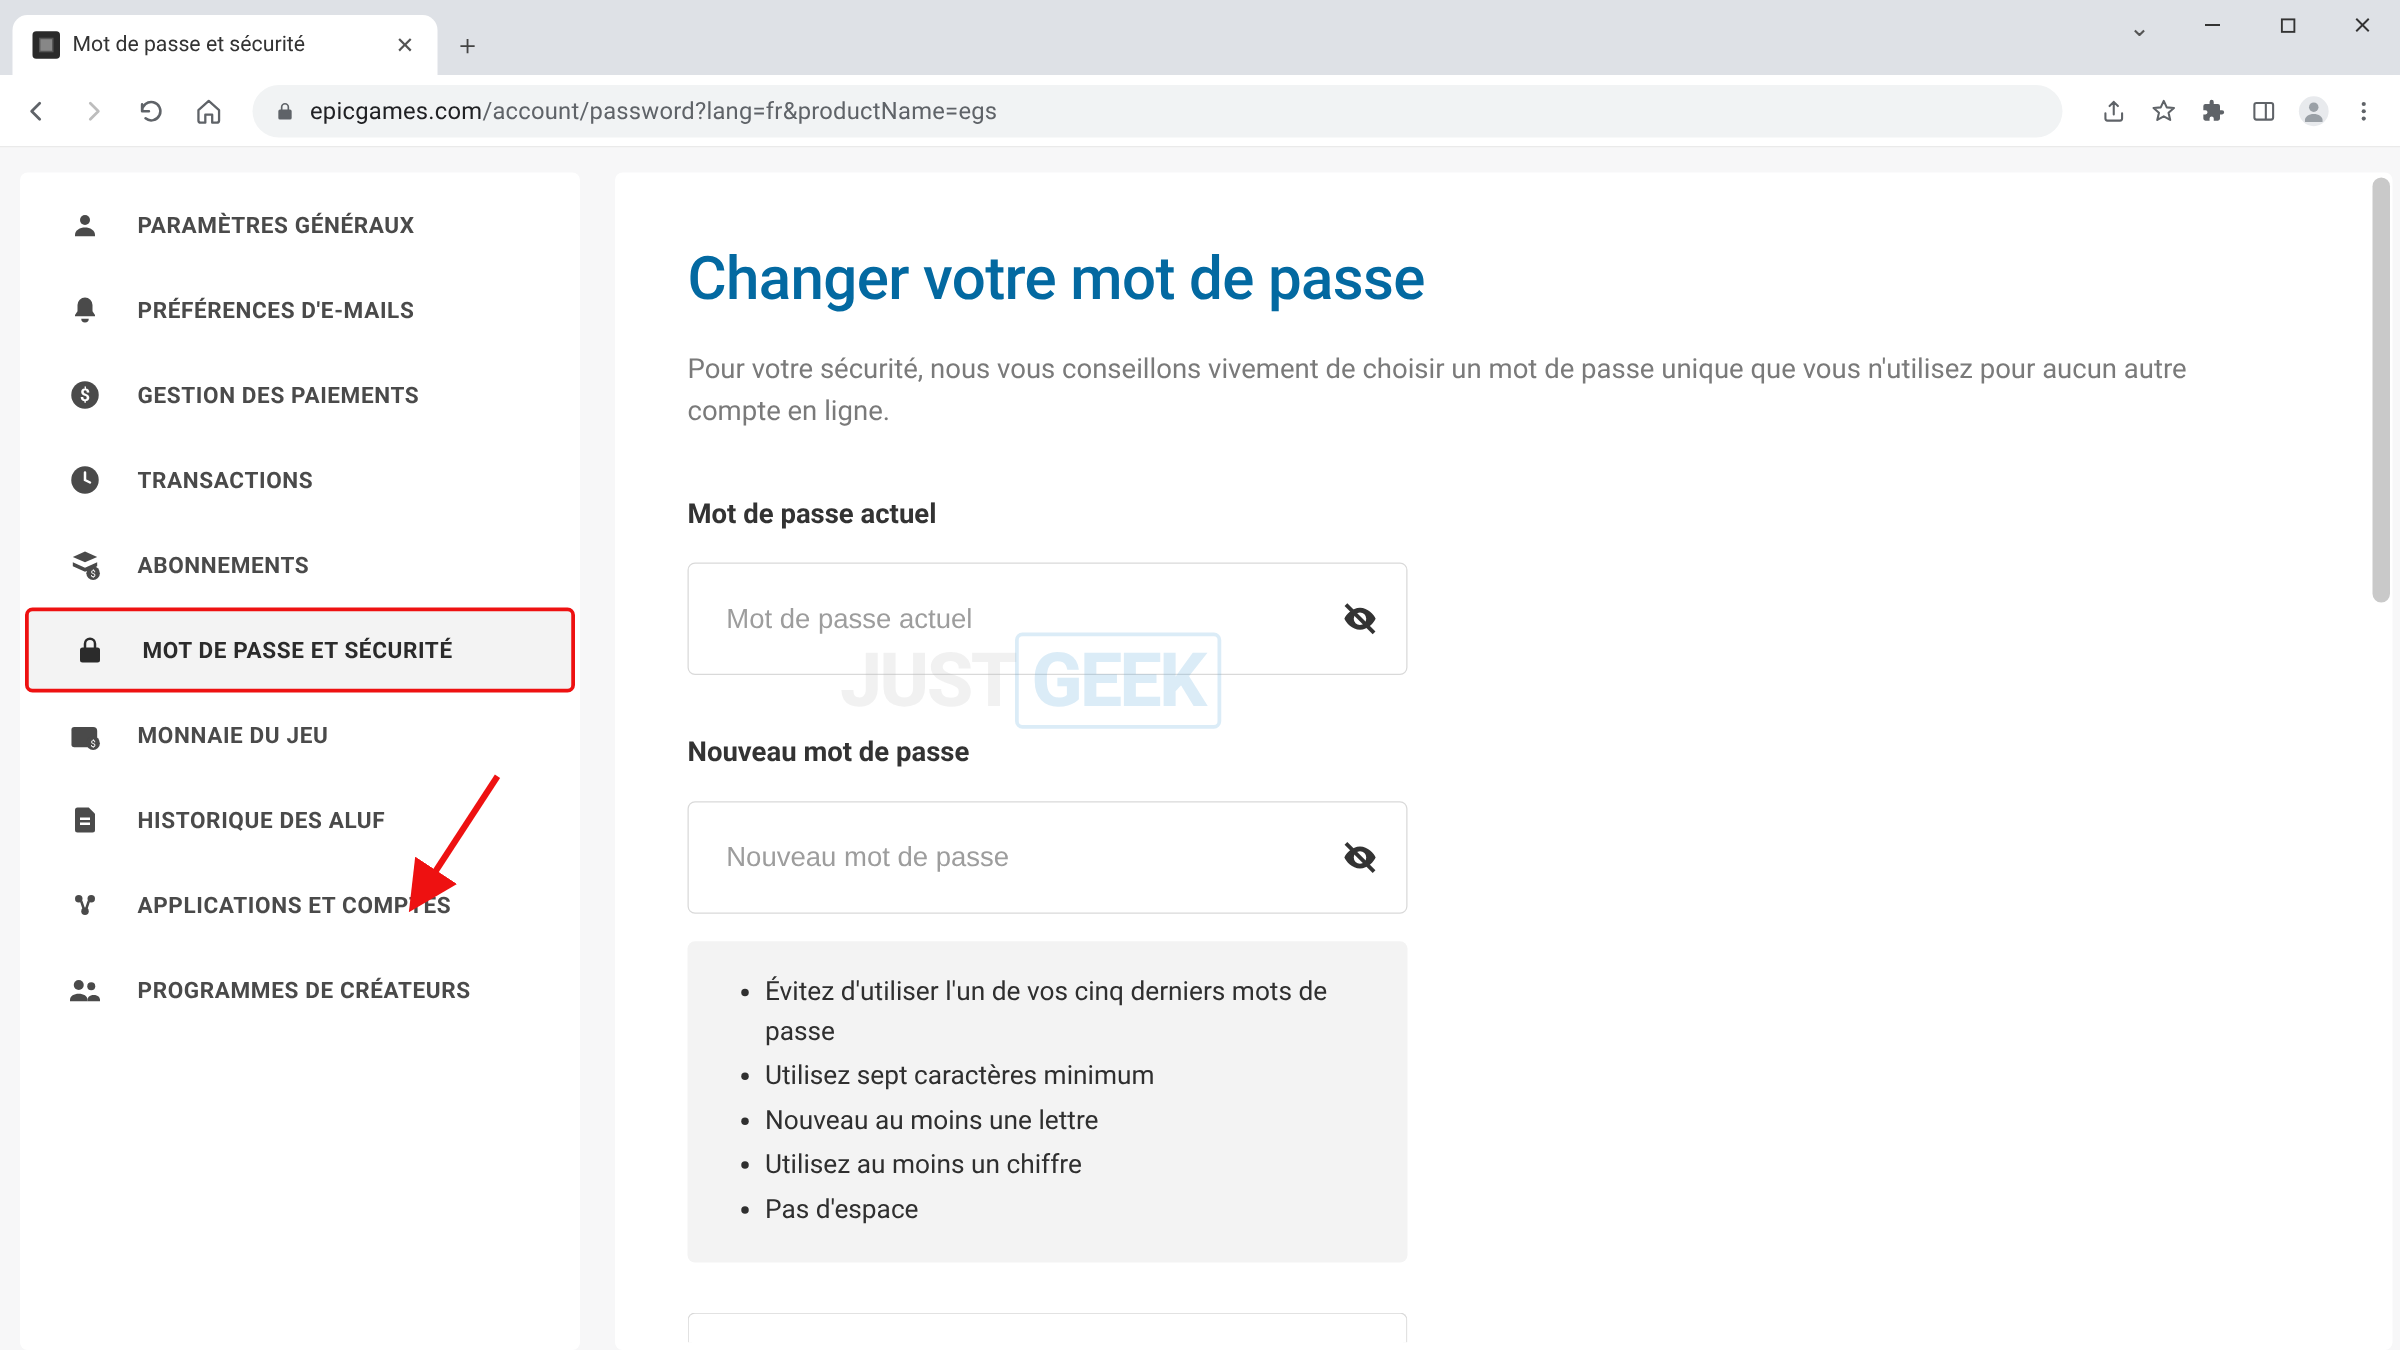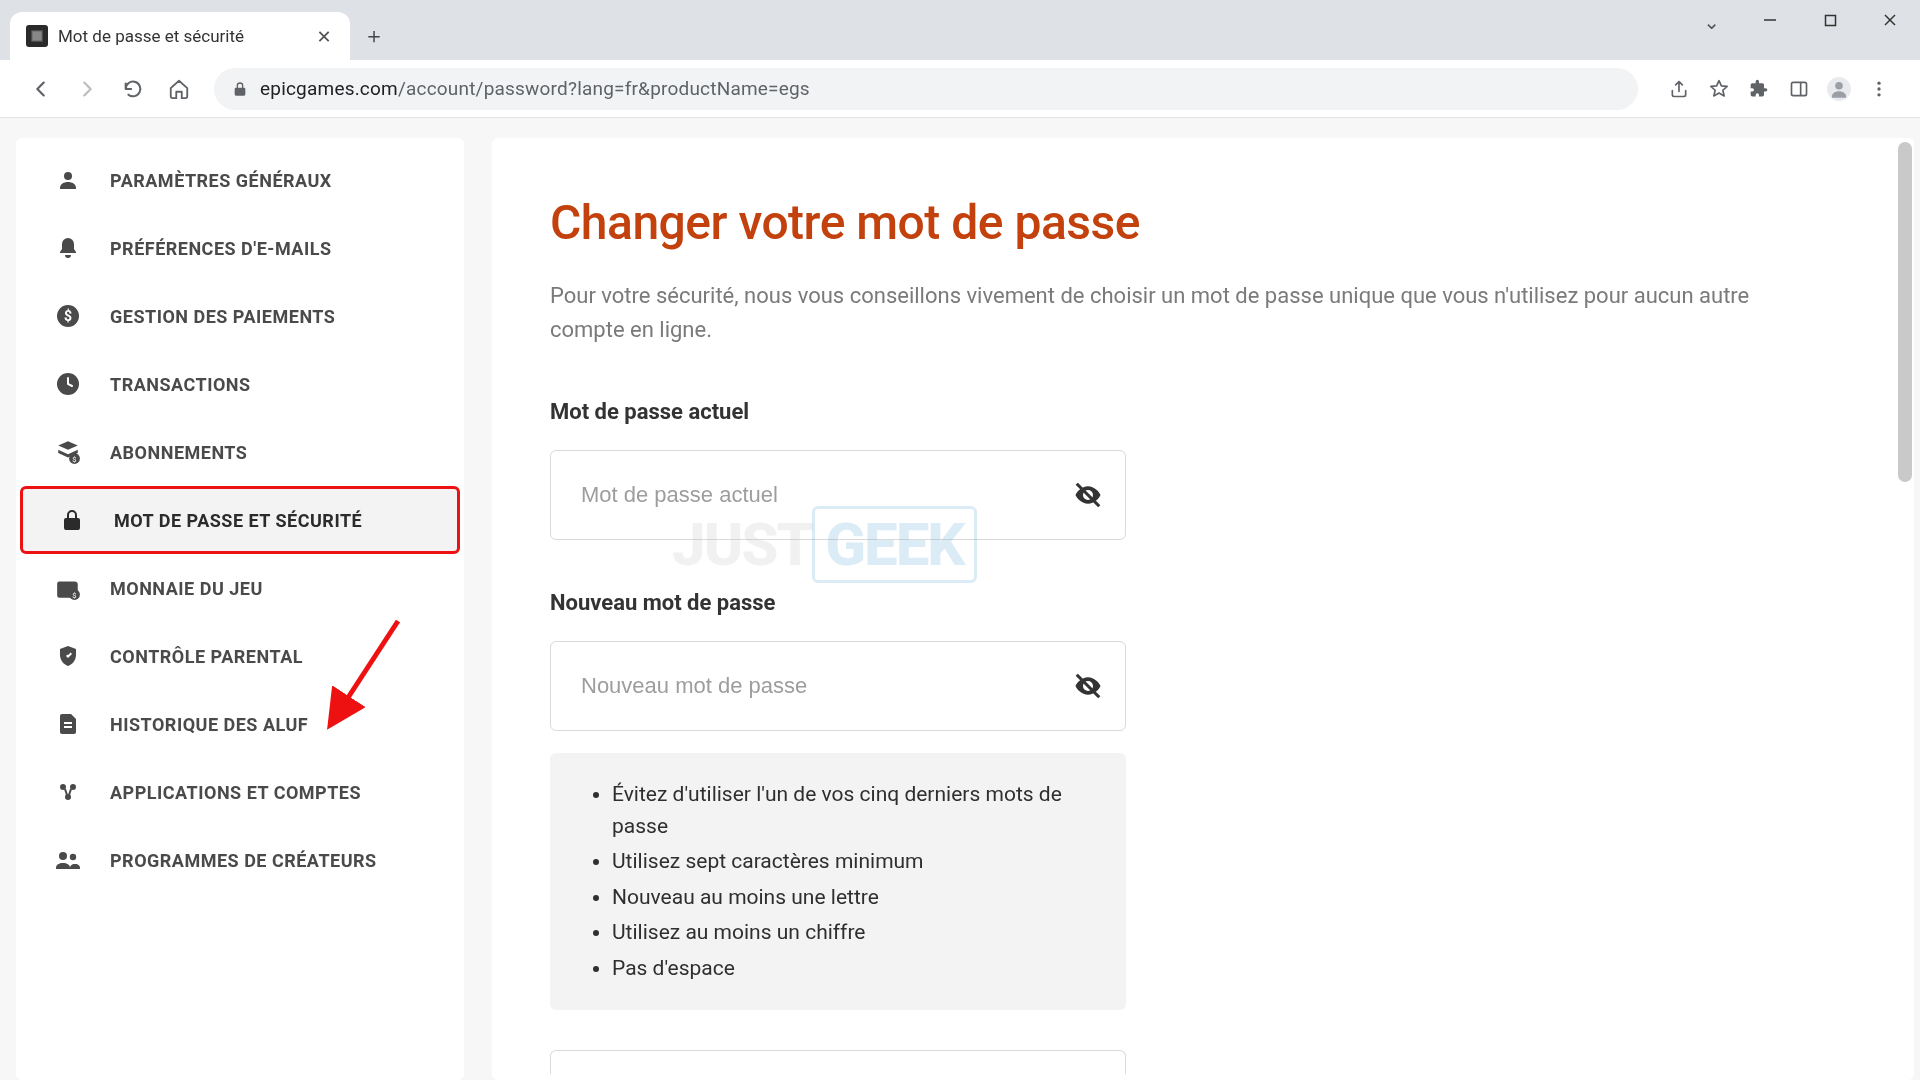--- a/index.html
+++ b/index.html
@@ -11,21 +11,21 @@
   .tabstrip { height: 60px; background: #dee1e6; display: flex; align-items: flex-end; position: relative; }
   .tab { display: flex; align-items: center; gap: 10px; background: #fff; border-radius: 12px 12px 0 0; height: 48px; padding: 0 16px 0 16px; margin-left: 10px; min-width: 340px; position: relative; }
   .tab .favicon { width: 22px; height: 22px; background: #2a2a2a; border-radius: 3px; display: flex; align-items: center; justify-content: center; color: #fff; font-size: 10px; font-weight: bold; }
   .tab-title { font-size: 17px; color: #333; white-space: nowrap; overflow: hidden; text-overflow: ellipsis; flex: 1; }
   .tab-close { width: 20px; height: 20px; display: flex; align-items: center; justify-content: center; color: #555; font-size: 18px; cursor: pointer; }
   .newtab { width: 36px; height: 36px; display: flex; align-items: center; justify-content: center; margin-left: 6px; margin-bottom: 6px; color: #444; font-size: 22px; cursor: pointer; }
   .window-controls { position: absolute; right: 0; top: 0; display: flex; }
   .wc-btn { width: 60px; height: 40px; display: flex; align-items: center; justify-content: center; color: #333; font-size: 16px; cursor: pointer; }
   .tab-search { position: absolute; right: 200px; top: 10px; color: #555; font-size: 20px; cursor: pointer; }
 
-  .toolbar { height: 58px; background: #fff; border-bottom: 1px solid #e3e3e3; display: flex; align-items: center; padding: 0 22px; gap: 8px; }
+  .toolbar { height: 58px; background: #fff; border-bottom: 1px solid #e3e3e3; display: flex; align-items: center; padding: 0 10px; gap: 8px; }
   .tb-btn { width: 38px; height: 38px; display: flex; align-items: center; justify-content: center; color: #5f6368; border-radius: 50%; cursor: pointer; font-size: 22px; }
   .tb-btn.disabled { color: #bdbdbd; }
   .omnibox { flex: 1; height: 42px; background: #f1f3f4; border-radius: 21px; display: flex; align-items: center; padding: 0 18px; gap: 12px; margin: 0 8px; }
   .lock { color: #5f6368; font-size: 16px; }
   .url { font-size: 19px; color: #5f6368; letter-spacing: .2px; white-space: nowrap; overflow: hidden; }
   .url .domain { color: #202124; }
   .right-icons { display: flex; gap: 2px; margin-left: 6px; }
 
   
   .page { flex: 1; background: #f7f7f8; display: flex; padding: 20px 6px 0 16px; gap: 28px; overflow: hidden; position: relative; }
@@ -34,21 +34,21 @@
   .side-item { display: flex; align-items: center; gap: 28px; padding: 20px 30px 20px 38px; cursor: pointer; position: relative; }
   .side-item.highlight { border: 3px solid #e11; border-radius: 6px; margin: 0 4px; background: #f3f3f3; padding: 17px 27px 17px 35px; }
   .side-icon { width: 28px; height: 28px; display: flex; align-items: center; justify-content: center; color: #4a4a4a; flex-shrink: 0; }
   .side-label { font-size: 18px; font-weight: 700; letter-spacing: .5px; color: #4a4a4a; text-transform: uppercase; }
   .side-item.highlight .side-label { color: #2b2b2b; }
   .side-item.highlight .side-icon { color: #2b2b2b; }
 
   .arrow-annot { position: absolute; left: 320px; top: 495px; pointer-events: none; z-index: 50; }
 
   .main { flex: 1; background: #fff; border-radius: 6px; padding: 56px 80px 0 58px; overflow-y: auto; position: relative; }
-  .main h1 { font-size: 48px; font-weight: 500; color: #c2410c; margin-bottom: 28px; letter-spacing: -.5px; }
+  .main h1 { font-size: 48px; font-weight: 500; color: #0369a1; margin-bottom: 28px; letter-spacing: -.5px; }
   .subtitle { font-size: 22px; color: #7a7a7a; line-height: 1.55; margin-bottom: 52px; max-width: 1240px; }
 
   .field-label { font-size: 22px; font-weight: 700; color: #333; margin-bottom: 26px; }
   .field-wrap { position: relative; width: 576px; margin-bottom: 50px; }
   .field-wrap.tight { margin-bottom: 22px; }
   .text-input { width: 100%; height: 90px; border: 1.5px solid #d9d9d9; border-radius: 6px; padding: 0 70px 0 30px; font-size: 22px; color: #333; outline: none; }
   .text-input::placeholder { color: #9d9d9d; }
   .eye-toggle { position: absolute; right: 22px; top: 50%; transform: translateY(-50%); width: 32px; height: 32px; color: #333; cursor: pointer; display: flex; align-items: center; justify-content: center; }
 
   .rules-box { width: 576px; background: #f3f3f3; border-radius: 6px; padding: 24px 34px 24px 48px; margin-bottom: 40px; }
@@ -231,29 +231,20 @@
       </div>
       <div class="side-item normal">
         <span class="side-icon">
             <svg width="26" height="26" viewBox="0 0 24 24">
               <path fill="#4a4a4a" d="M4 6h14a3 3 0 0 1 3 3v9a3 3 0 0 1-3 3H4a2 2 0 0 1-2-2V8a2 2 0 0 1 2-2z"></path>
               <circle cx="18" cy="18" r="5" fill="#4a4a4a"></circle>
               <text x="18" y="21" text-anchor="middle" font-size="7" fill="#fff">$</text>
             </svg>
           </span>
         <span class="side-label">Monnaie du jeu</span>
-      </div>
-      <div class="side-item normal">
-        <span class="side-icon">
-            <svg width="24" height="24" viewBox="0 0 24 24">
-              <path fill="#4a4a4a" d="M12 2l8 3v6c0 5-3.5 9.5-8 11-4.5-1.5-8-6-8-11V5z"></path>
-              <path fill="#fff" d="M10 12l2 2 4-4-1.4-1.4L12 11.2l-.6-.6z"></path>
-            </svg>
-          </span>
-        <span class="side-label">Contrôle parental</span>
       </div>
       <div class="side-item normal">
         <span class="side-icon">
             <svg width="24" height="24" viewBox="0 0 24 24">
               <path fill="#4a4a4a" d="M6 2h9l5 5v13a2 2 0 0 1-2 2H6a2 2 0 0 1-2-2V4a2 2 0 0 1 2-2z"></path>
               <rect x="8" y="10" width="8" height="2" fill="#fff"></rect>
               <rect x="8" y="14" width="8" height="2" fill="#fff"></rect>
             </svg>
           </span>
         <span class="side-label">Historique des ALUF</span>

